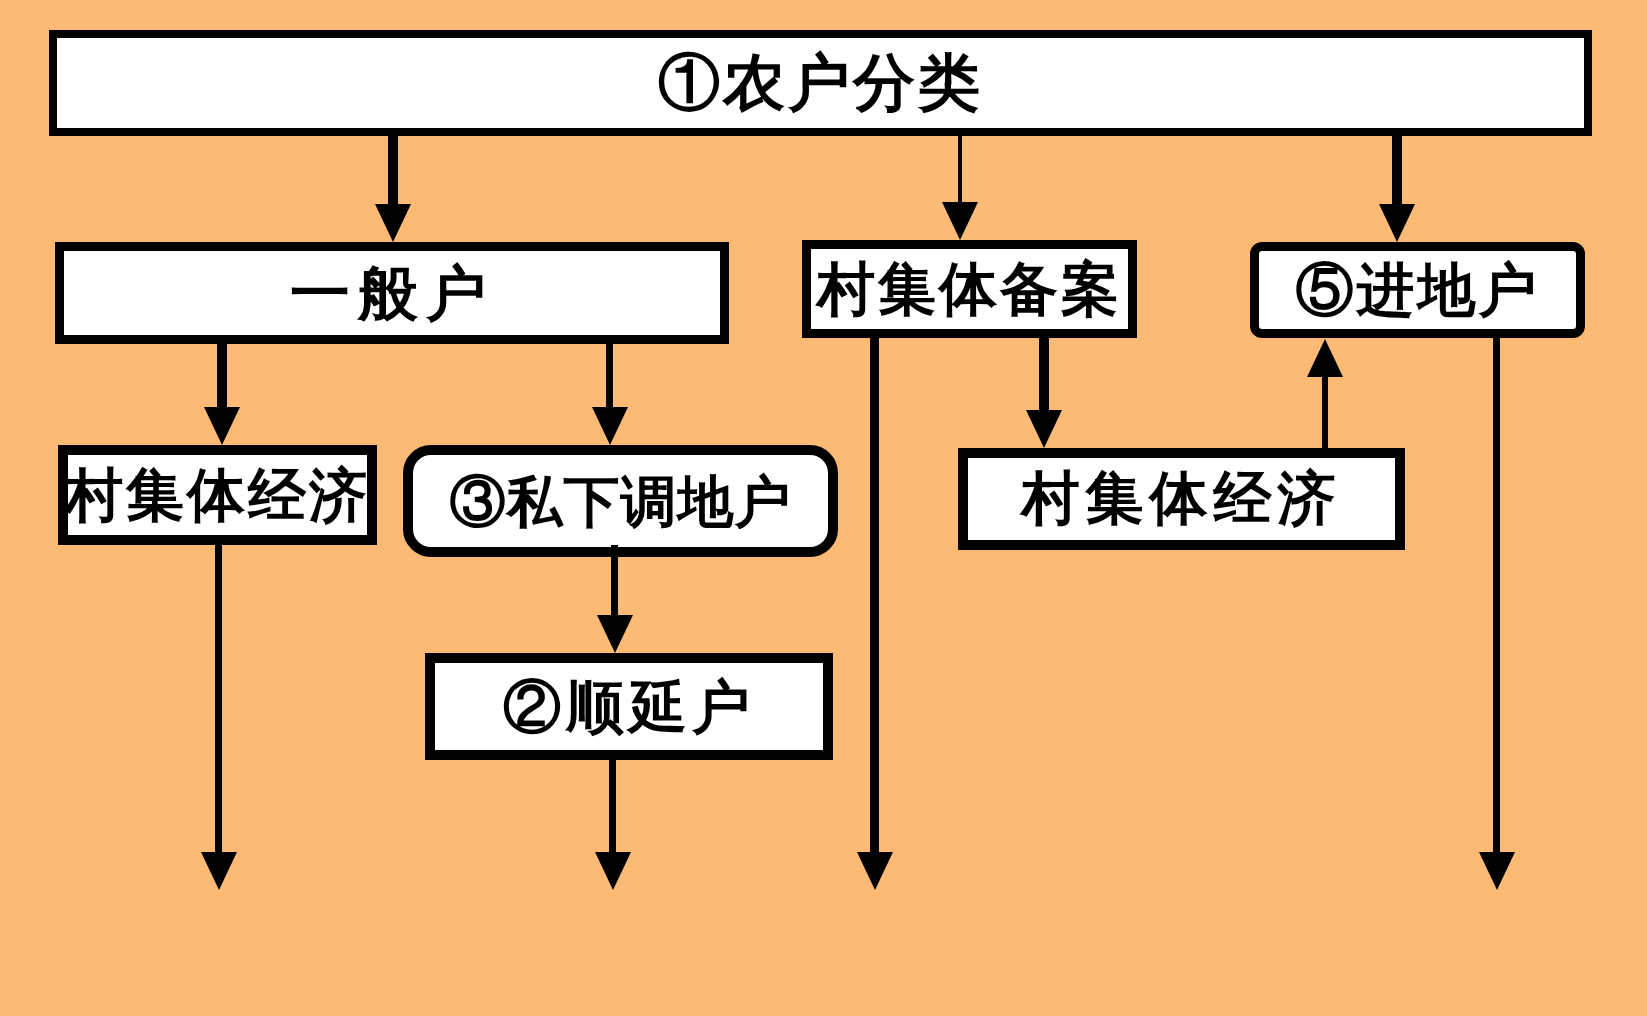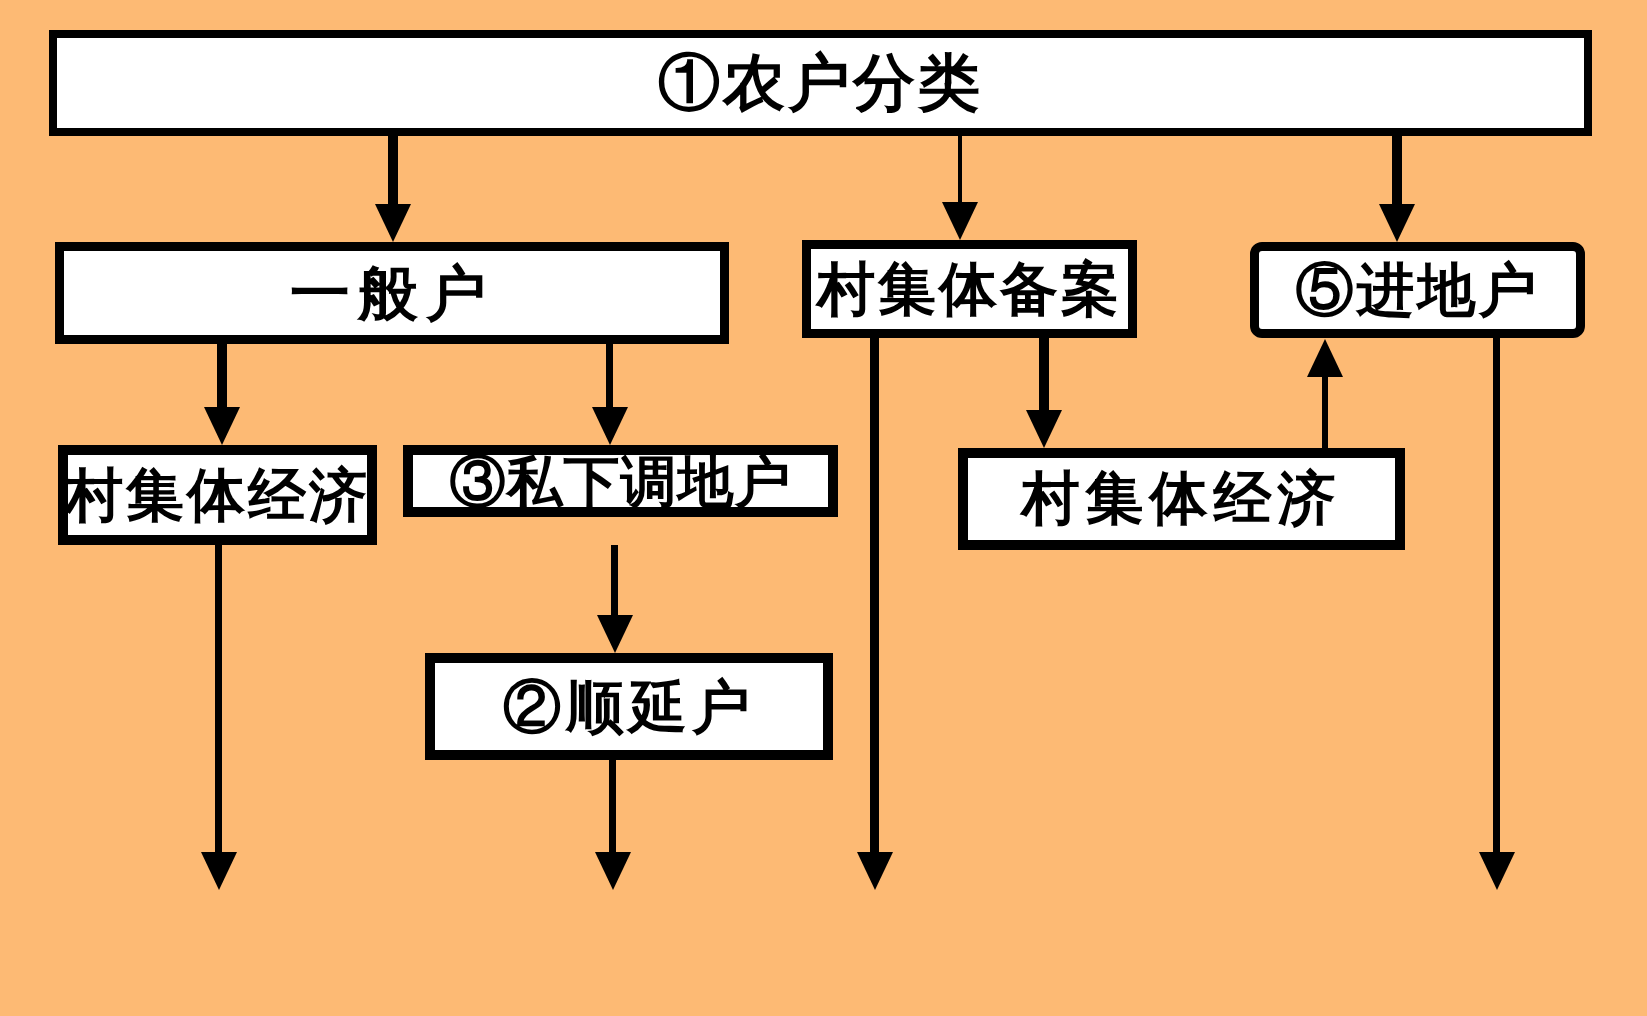--- a/index.html
+++ b/index.html
@@ -28,21 +28,21 @@
   .n-classify{left:49px;top:30px;width:1543px;height:106px;border-width:8px;}
   .n-classify .node-label{font-size:62px;}
   .n-general{left:55px;top:242px;width:674px;height:102px;}
   .n-general .node-label{font-size:60px;letter-spacing:8px;}
   .n-return{left:802px;top:240px;width:335px;height:98px;}
   .n-return .node-label{font-size:58px;}
   .n-enter{left:1250px;top:242px;width:335px;height:96px;border-radius:12px;}
   .n-enter .node-label{font-size:58px;}
   .n-extend{left:58px;top:445px;width:319px;height:100px;border-width:10px;}
   .n-extend .node-label{font-size:58px;}
-  .n-private{left:403px;top:445px;width:435px;height:72px;border-width:10px;}
+  .n-private{left:403px;top:445px;width:435px;height:112px;border-width:10px;border-radius:28px;}
   .n-private .node-label{font-size:56px;letter-spacing:1px;}
   .n-record{left:425px;top:653px;width:408px;height:107px;border-width:10px;}
   .n-record .node-label{font-size:58px;letter-spacing:5px;}
   .n-economy{left:958px;top:448px;width:447px;height:102px;border-width:10px;font-family:Liberation Serif, serif;}
   .n-economy .node-label{font-size:58px;letter-spacing:6px;}
   .n-sign{left:43px;top:890px;width:1561px;height:105px;border-width:10px;}
   .n-sign .node-label{font-size:62px;letter-spacing:4px;}
 
   
   .aline{position:absolute;background:#000;}

